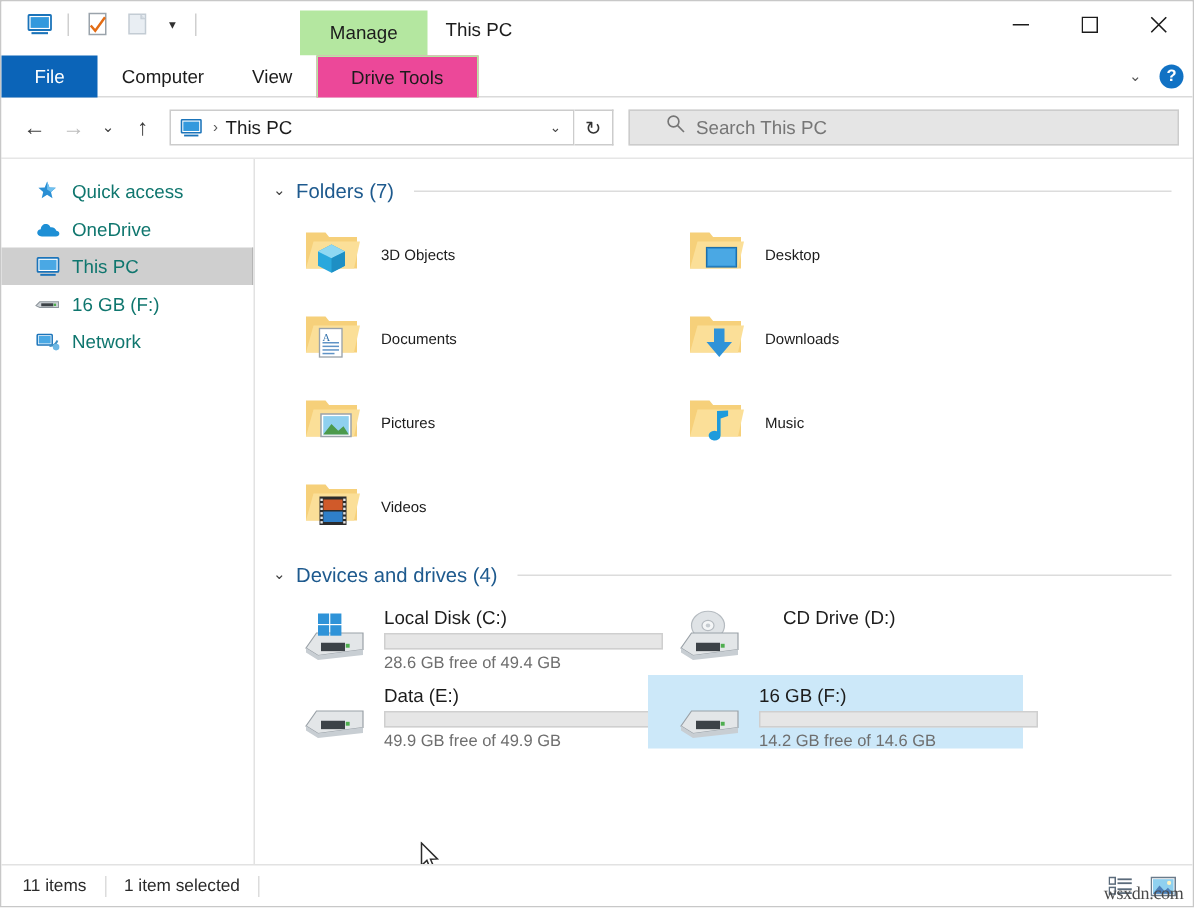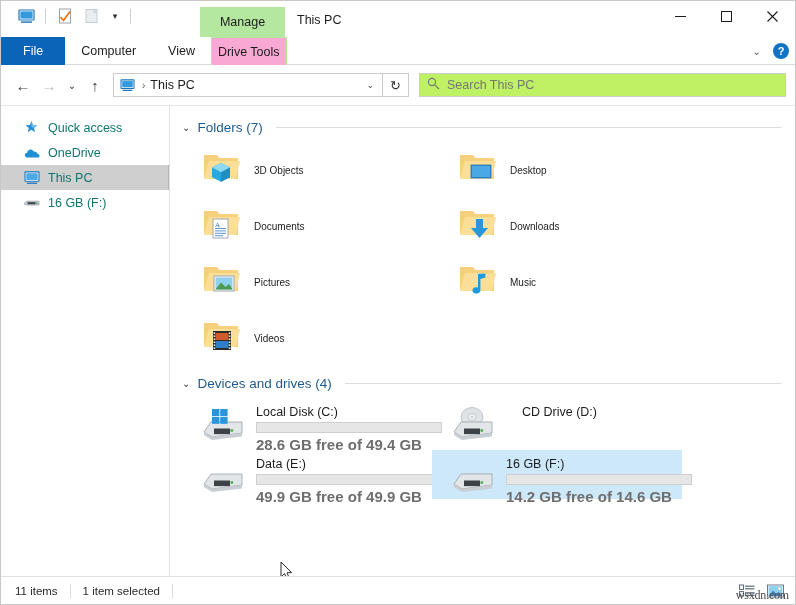--- a/index.html
+++ b/index.html
@@ -85,22 +85,22 @@
     height: 28px;
   }
   .tab.file {
     background: #0b64b8; color: #ffffff;
     padding: 0 22px;
   }
   .tab.ctx {
     border-left: 1px solid #b4e7a0;
     border-right: 1px solid #b4e7a0;
     border-top: 1px solid #b4e7a0;
-    background: #f9a8d4;
-    padding: 0 6px;
+    background: #ec4899;
+    padding: 0 22px;
     justify-content: flex-end;
   }
   .ribbon-right {
     position: absolute; right: 6px; top: 0;
     height: 28px; display: flex; align-items: center; gap: 8px;
   }
   .chev-collapse { font-size: 10px; color: #555; padding: 0 4px; }
   .help-icon {
     width: 16px; height: 16px; border-radius: 50%;
     background: #1172c4; color: #fff;
@@ -137,22 +137,22 @@
   .crumb-txt { font-size: 12.5px; color: #1c1c1c; }
   .crumb-caret { margin-left: auto; font-size: 9px; color: #444; padding-right: 4px;}
   .refresh {
     width: 26px; height: 24px; border: 1px solid #cccccc; border-left: none;
     display: flex; align-items: center; justify-content: center;
     font-size: 13px; color: #333; background: #fff;
   }
   .searchbox {
     margin-left: 10px;
     flex: 1 1 auto; height: 24px;
-    border: 1px solid #cccccc; background: #bef264;
-    display: flex; align-items: center; padding-left: 7px; gap: 7px;
+    border: 1px solid #cccccc; background: #e5e5e5;
+    display: flex; align-items: center; padding-left: 24px; gap: 7px;
   }
   .search-ph { font-size: 12.5px; color: #767676; }
 
   
   .body {
     flex: 1 1 auto; display: flex;
     border-top: 1px solid #e6e6e6;
     min-height: 0;
   }
 
@@ -220,21 +220,21 @@
   }
   .drive-tile.selected { background: #cce8f9; }
   .drive-ico { width: 46px; flex: 0 0 46px; display: flex; align-items: center; justify-content: center; height: 42px;}
   .drive-meta { display: flex; flex-direction: column; gap: 3px; padding-top: 3px; flex: 1 1 auto; min-width: 0;}
   .drive-name { font-size: 12.5px; color: #1c1c1c; }
   .bar-track {
     width: 186px; height: 11px;
     background: #e6e6e6; border: 1px solid #cfcfcf;
   }
   .bar-fill { height: 100%; background: #26a0da; }
-  .drive-free { font-size: 15px; color: #6e6e6e; font-weight: bold; }
+  .drive-free { font-size: 11px; color: #6e6e6e; }
   .drive-tile.nobar .drive-meta { gap: 3px; margin-left: 16px; }
 
   
   .cursor { position: absolute; pointer-events: none; }
 
   
   .statusbar {
     height: 28px; flex: 0 0 28px;
     background: #ffffff;
     border-top: 1px solid #e2e2e2;
@@ -399,20 +399,31 @@
         <span class="nav-ico">
           <svg width="17" height="11" viewBox="0 0 17 11">
             <path d="M1 6.8 L3.5 4.2 L16 4.2 L16 8 L3.5 8 Z" fill="#cfd4d8" stroke="#8d959b" stroke-width="0.7"></path>
             <rect x="4.5" y="5.2" width="8" height="2" fill="#3c4247"></rect>
             <rect x="12.8" y="5.4" width="1.6" height="1.6" fill="#4fae4f"></rect>
           </svg>
         </span>
         <span>16 GB (F:)</span>
       </div>
 
+      <div class="nav-item">
+        <span class="nav-ico">
+          <svg width="16" height="14" viewBox="0 0 16 14">
+            <rect x="0.8" y="2" width="10" height="7" rx="0.5" fill="#fff" stroke="#1b74ba" stroke-width="1"></rect>
+            <rect x="1.8" y="3" width="8" height="5" fill="#4aa8e4"></rect>
+            <path d="M9 9.6 C11.5 9.6 13.6 8.2 14.2 6" fill="none" stroke="#3f8fc2" stroke-width="1.4"></path>
+            <circle cx="13.4" cy="10.4" r="2.2" fill="#6cb7e4"></circle>
+          </svg>
+        </span>
+        <span>Network</span>
+      </div>
     </div>
 
     <div class="content">
 
       <div class="group-hdr">
         <span class="group-chev">⌄</span>
         <span class="group-title">Folders (7)</span>
         <span class="group-rule"></span>
       </div>
 

